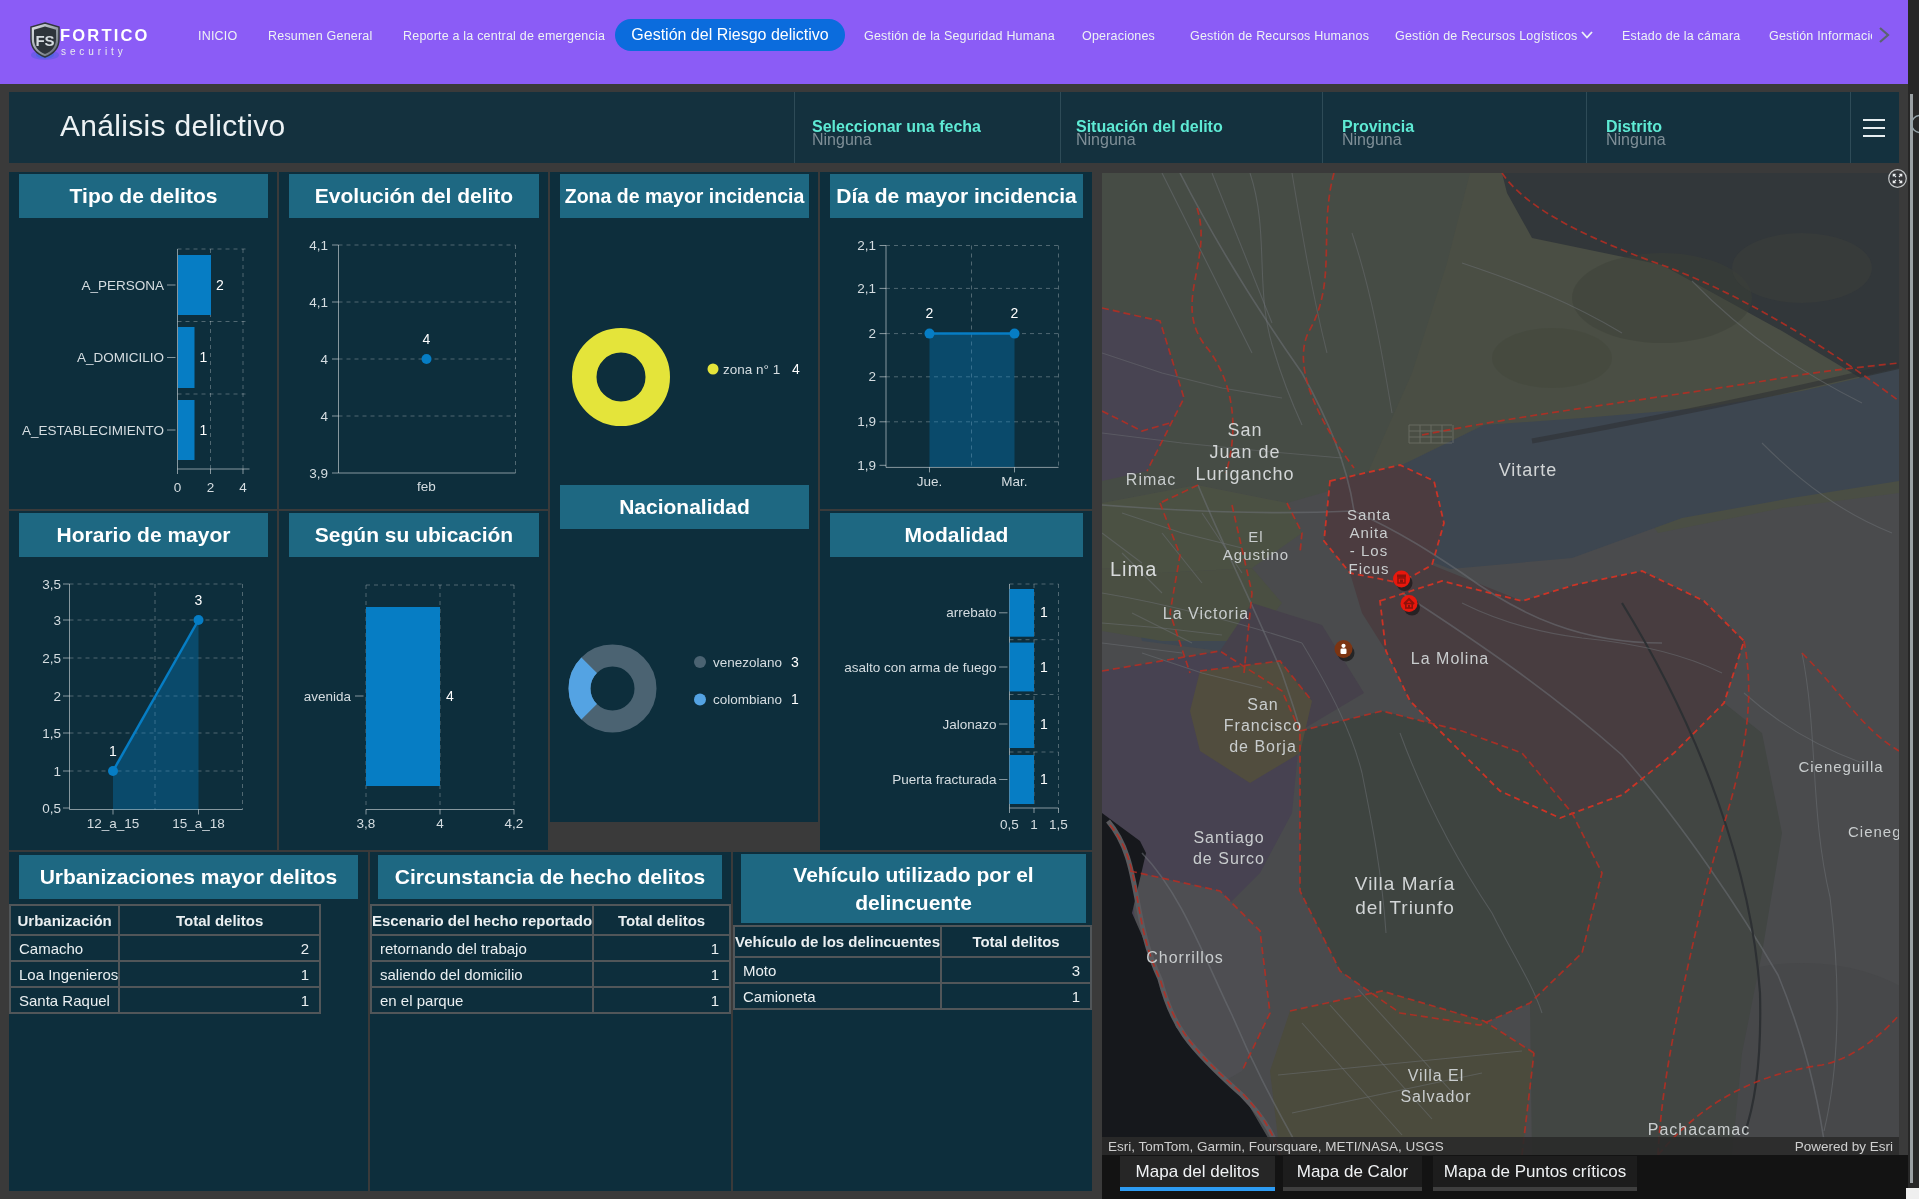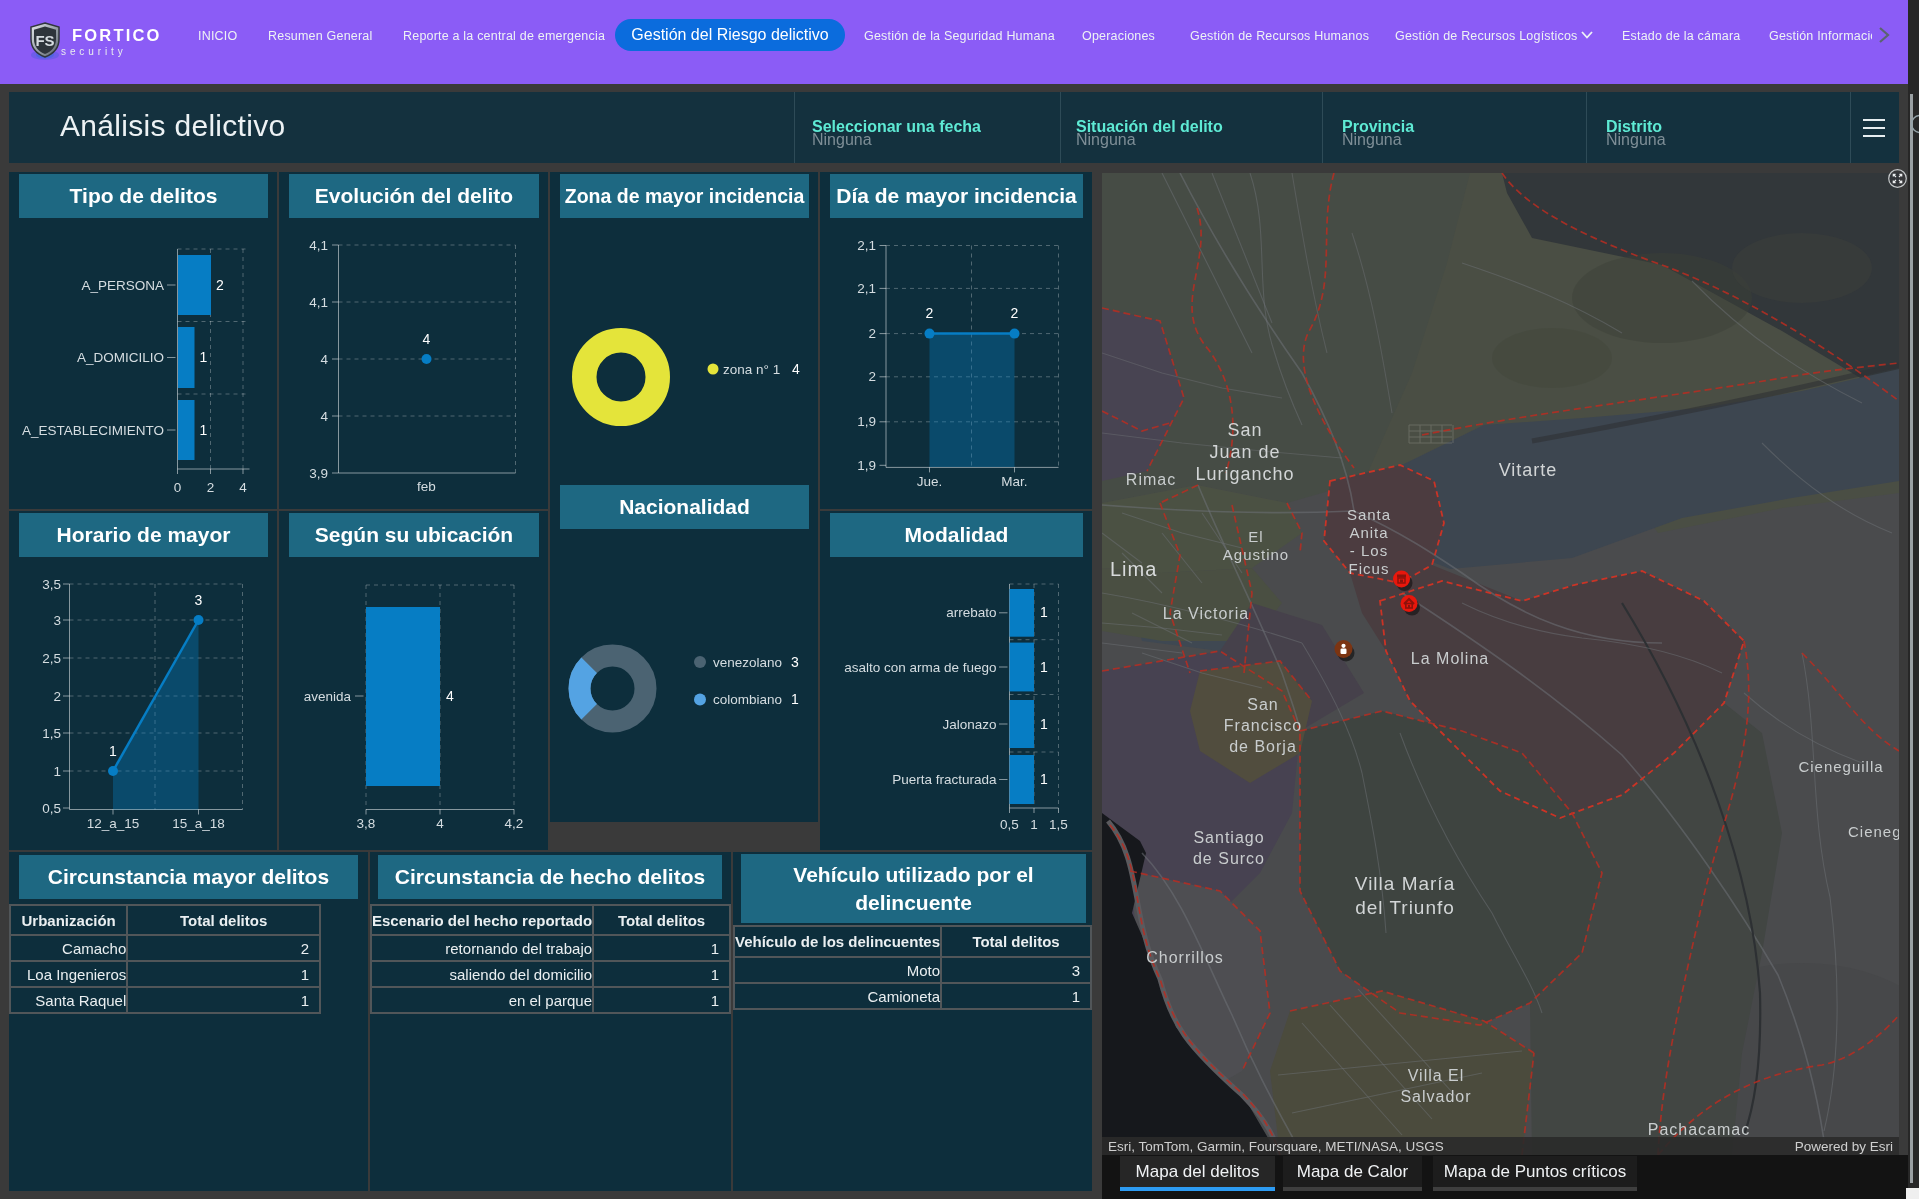--- a/index.html
+++ b/index.html
@@ -21,21 +21,21 @@
 
 .panel { position:absolute; background:#0d2e3c; }
 .ptitle { position:absolute; left:10px; right:9px; top:2px; height:44px; background:#1e6882;
   color:#fff; font-size:21px; font-weight:bold; text-align:center; line-height:44px; white-space:nowrap; }
 .psvg { position:absolute; left:0; top:0; }
 
 
 .tbl { position:absolute; border-collapse:collapse; }
 .tbl td, .tbl th { border:2px solid #515659; font-size:15px; color:#eaeff1; height:26px; padding:0; white-space:nowrap; }
 .tbl th { font-weight:bold; text-align:center; overflow:hidden; }
-.tbl td.l { text-align:right; padding-left:16px; }
+.tbl td.l { text-align:left; padding-left:8px; }
 .tbl td.r { text-align:right; padding-right:10px; }
 
 #tabstrip { position:absolute; left:1102px; top:1155px; width:817px; height:44px; background:#131313; }
 .tab { position:absolute; top:1px; height:31px; line-height:31px; text-align:center; font-size:17px; color:#f0f2f4; background:#242424; }
 .tabu { position:absolute; top:32px; height:4px; }
 </style>
 </head>
 <body>
 <div id="page">
 <div id="nav">
@@ -46,21 +46,21 @@
             <stop offset="0.5" stop-color="#9aa2aa"></stop>
             <stop offset="1" stop-color="#596068"></stop>
     </linearGradient>
         </defs>
     <ellipse cx="17" cy="33" rx="14" ry="5" fill="#1a5dc8" opacity="0.25"></ellipse>
         <ellipse cx="17" cy="33" rx="9" ry="3.5" fill="#2a6fd8" opacity="0.45"></ellipse>
     <path d="M17,1 L31,5 L31,17 C31,27 25,32 17,35 C9,32 3,27 3,17 L3,5 Z" fill="url(#shg)" stroke="#30363c" stroke-width="1.5"></path>
     <path d="M17,4.5 L28,7.8 L28,17 C28,25 23.5,29.5 17,32 C10.5,29.5 6,25 6,17 L6,7.8 Z" fill="#2e343b"></path>
     <text x="17" y="23.5" font-size="15" font-weight="bold" fill="#d6dbe0" text-anchor="middle" font-family="Liberation Sans">FS</text>
   </svg>
-  <div class="abs" style="left:60px;top:26px;font-size:16.5px;font-weight:bold;color:#fff;letter-spacing:2.2px;padding-left:12px;">FORTICO</div>
+  <div class="abs" style="left:60px;top:26px;font-size:16.5px;font-weight:bold;color:#fff;letter-spacing:2.2px;">FORTICO</div>
   <div class="abs" style="left:61px;top:46px;font-size:10px;color:#e8ecef;letter-spacing:3.9px;">security</div>
   <div class="nitem" style="left:198px;">INICIO</div>
   <div class="nitem" style="left:268px;">Resumen General</div>
   <div class="nitem" style="left:403px;">Reporte a la central de emergencia</div>
   <div id="pill">Gestión del Riesgo delictivo</div>
   <div class="nitem" style="left:864px;">Gestión de la Seguridad Humana</div>
   <div class="nitem" style="left:1082px;">Operaciones</div>
   <div class="nitem" style="left:1190px;">Gestión de Recursos Humanos</div>
   <div class="nitem" style="left:1395px;">Gestión de Recursos Logísticos</div>
   <svg class="abs" style="left:1580px;top:30px" width="14" height="10" viewBox="0 0 14 10">
@@ -299,21 +299,21 @@
         <text x="176.5" y="273.0" text-anchor="end" font-size="13.5" fill="#d5dde1" font-family="Liberation Sans">Puerta fracturada</text>
         <text x="220" y="273.0" text-anchor="start" font-size="14" fill="#ffffff" font-family="Liberation Sans">1</text>
         <text x="189.5" y="318" text-anchor="middle" font-size="13.5" fill="#d5dde1" font-family="Liberation Sans">0,5</text>
         <text x="214" y="318" text-anchor="middle" font-size="13.5" fill="#d5dde1" font-family="Liberation Sans">1</text>
         <text x="238.5" y="318" text-anchor="middle" font-size="13.5" fill="#d5dde1" font-family="Liberation Sans">1,5</text>
       </svg>
     </div>
 <div class="panel" style="left:9px;top:852px;width:1083px;height:339px;"></div>
 <div class="abs" style="left:368px;top:852px;width:2px;height:339px;background:#3a3a3a;"></div>
 <div class="abs" style="left:731px;top:852px;width:2px;height:339px;background:#3a3a3a;"></div>
-<div class="abs" style="left:19px;top:855px;width:339px;height:44px;background:#1e6882;color:#fff;font-size:21px;font-weight:bold;text-align:center;line-height:44px;">Circunstancia mayor delitos</div>
+<div class="abs" style="left:19px;top:855px;width:339px;height:44px;background:#1e6882;color:#fff;font-size:21px;font-weight:bold;text-align:center;line-height:44px;">Urbanizaciones mayor delitos</div>
 <div class="abs" style="left:378px;top:855px;width:344px;height:44px;background:#1e6882;color:#fff;font-size:21px;font-weight:bold;text-align:center;line-height:44px;">Circunstancia de hecho delitos</div>
 <div class="abs" style="left:741px;top:854px;width:345px;height:69px;background:#1e6882;color:#fff;font-size:21px;font-weight:bold;text-align:center;line-height:28px;padding-top:7px;">Vehículo utilizado por el<br>delincuente</div>
 <table class="tbl" style="left:9px;top:904px;width:312px;">
 <tbody>
         <tr style="height:30px;">
           <th style="width:101px;">Urbanización</th>
           <th>Total delitos</th>
         </tr>
 <tr>
           <td class="l">Camacho</td>

